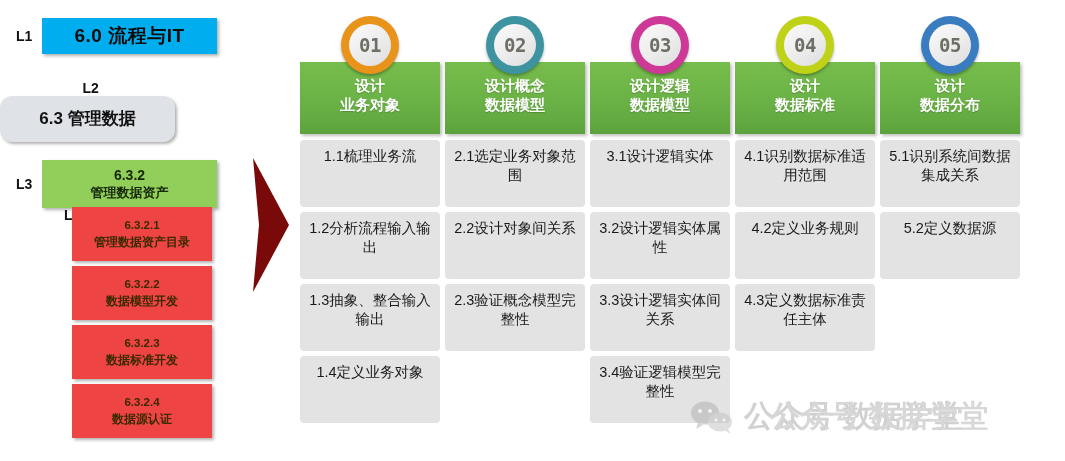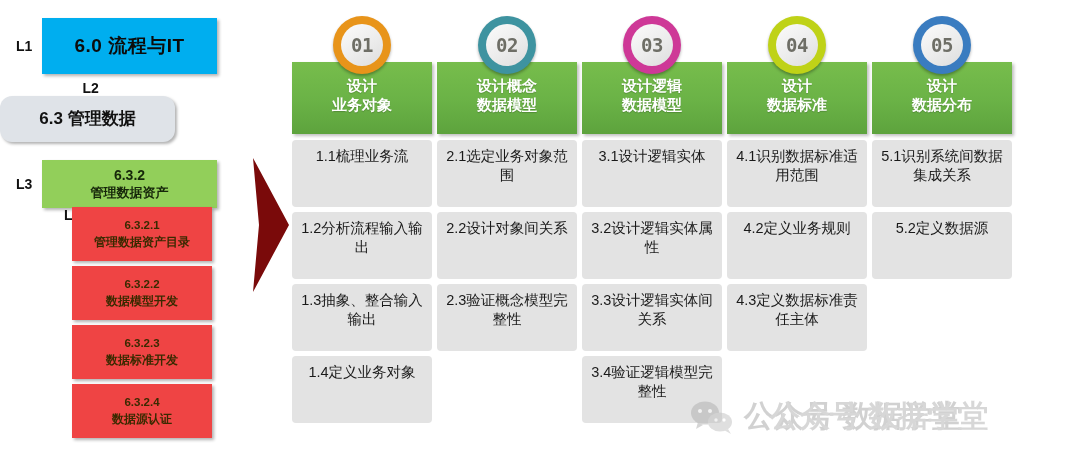--- a/index.html
+++ b/index.html
@@ -20,21 +20,21 @@
     width:42px;font-size:14px;font-weight:bold;color:#111;
     text-align:left;padding-left:16px;box-sizing:border-box;
   }
   .lvl-box{
     box-sizing:border-box;
     display:flex;flex-direction:column;align-items:center;justify-content:center;
     text-align:center;line-height:1.25;
     box-shadow:2px 2px 3px rgba(0,0,0,0.30);
   }
   .box-l1{
-    width:175px;height:56px;background:#00AEEF;
+    width:175px;height:36px;background:#00AEEF;
     color:#0c0c0c;font-size:19px;font-weight:bold;letter-spacing:.5px;
   }
   .box-l2{
     width:175px;height:46px;background:#dfe3e8;
     color:#111;font-size:17px;font-weight:bold;border-radius:12px;
   }
   .box-l3{
     width:175px;height:48px;background:#92cf5a;
     color:#16270a;font-size:13px;font-weight:bold;
   }
@@ -45,21 +45,21 @@
   }
   .box-l4 .num{font-size:11.5px;margin-bottom:3px;}
   .box-l4 .nm{font-size:12px;}
 
   
   .big-arrow{
     position:absolute;left:253px;top:158px;width:36px;height:134px;
   }
 
   
-  .right-panel{position:absolute;left:292px;top:0;width:765px;height:461px;}
+  .right-panel{position:absolute;left:300px;top:0;width:765px;height:461px;}
   .col{
     position:absolute;top:0;width:140px;
   }
   .badge{
     position:absolute;top:16px;left:50%;transform:translateX(-50%);
     width:58px;height:58px;border-radius:50%;
     display:flex;align-items:center;justify-content:center;
     z-index:5;
     box-shadow:0 2px 3px rgba(0,0,0,0.30);
   }

